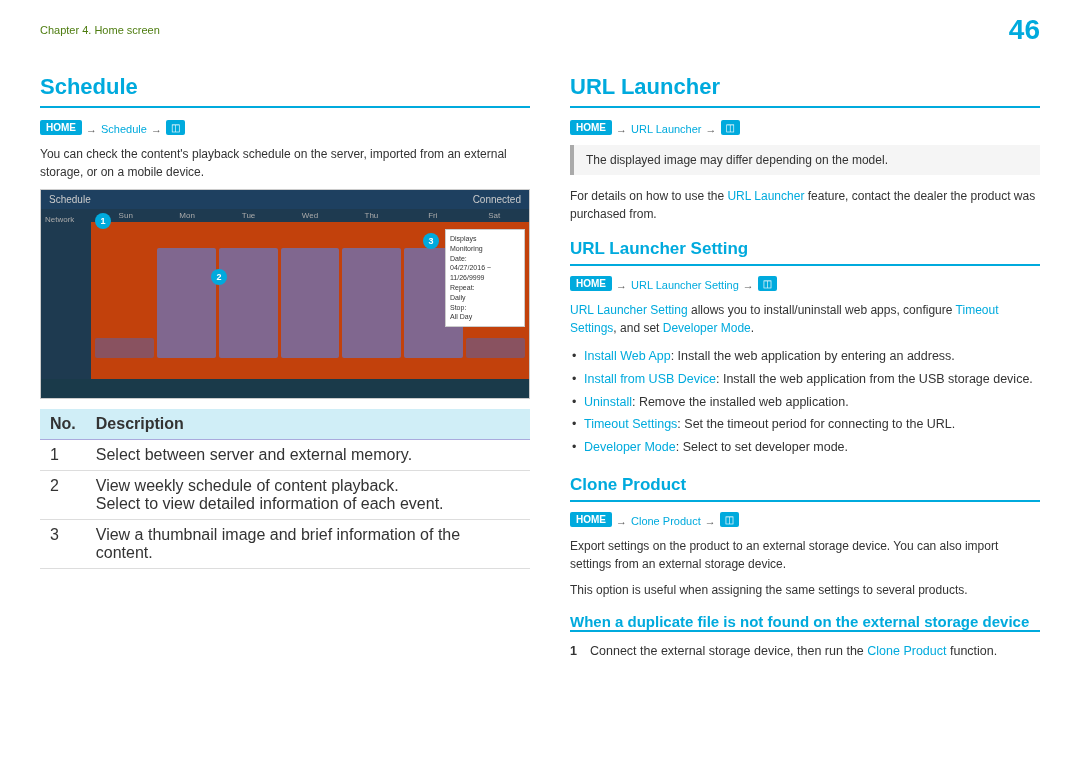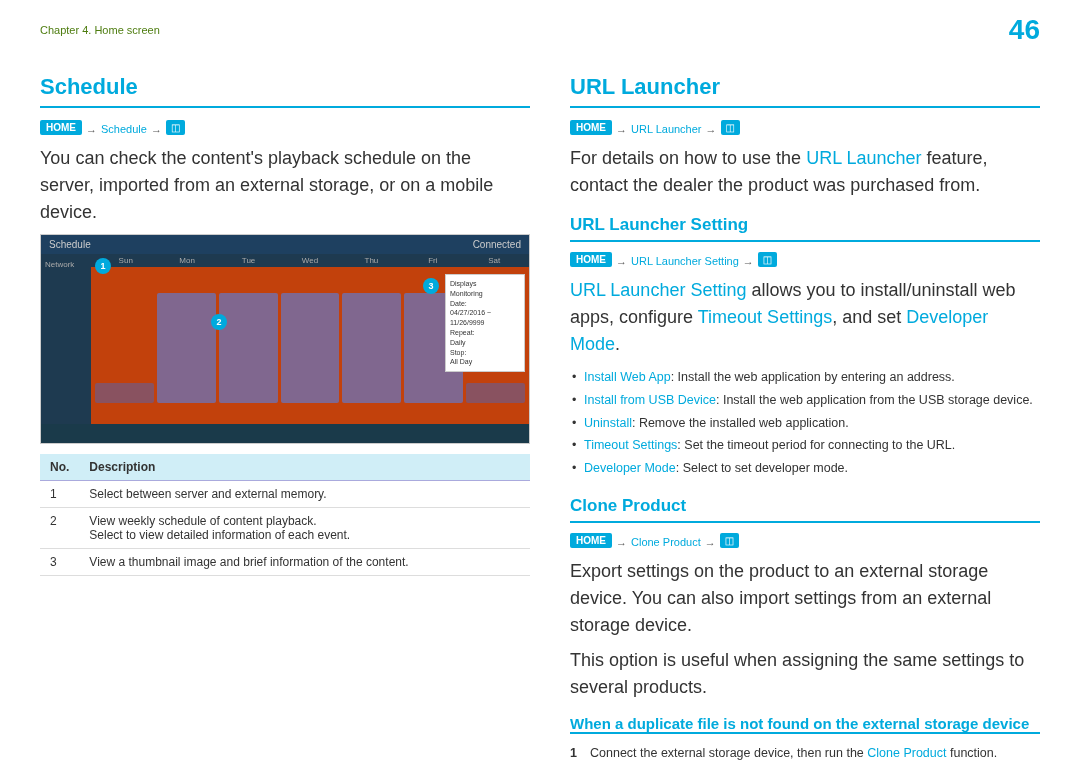--- a/index.html
+++ b/index.html
@@ -93,21 +93,21 @@
       color: #fff;
       font-size: 10px;
       padding: 2px 5px;
       border-radius: 2px;
       display: inline-flex;
       align-items: center;
     }
 
     
     .body-text {
-      font-size: 18px;
+      font-size: 12px;
       color: #333;
       line-height: 1.5;
       margin-bottom: 8px;
     }
     .link-text {
       color: #00aadd;
       text-decoration: none;
     }
 
     
@@ -194,21 +194,21 @@
       padding: 4px;
       font-size: 7px;
       color: #333;
       line-height: 1.4;
     }
 
     
     .data-table {
       width: 100%;
       border-collapse: collapse;
-      font-size: 12px;
+      font-size: 16px;
     }
     .data-table th {
       background: #d0eef7;
       padding: 6px 10px;
       text-align: left;
       font-weight: bold;
       color: #333;
       border-bottom: 1px solid #aad;
     }
     .data-table td {
@@ -383,20 +383,21 @@
       <div class="section-title">URL Launcher</div>
 
       <div class="breadcrumb">
         <span class="breadcrumb-pill">HOME</span>
         <span class="breadcrumb-arrow">→</span>
         <a class="breadcrumb-link" href="#">URL Launcher</a>
         <span class="breadcrumb-arrow">→</span>
         <span class="breadcrumb-icon">◫</span>
       </div>
 
+      <div class="info-box">The displayed image may differ depending on the model.</div>
 
       <p class="body-text">
         For details on how to use the <a class="link-text" href="#">URL Launcher</a> feature, contact the dealer the product was purchased from.
       </p>
 
 
       <div class="sub-section-title">URL Launcher Setting</div>
 
       <div class="breadcrumb">
         <span class="breadcrumb-pill">HOME</span>

